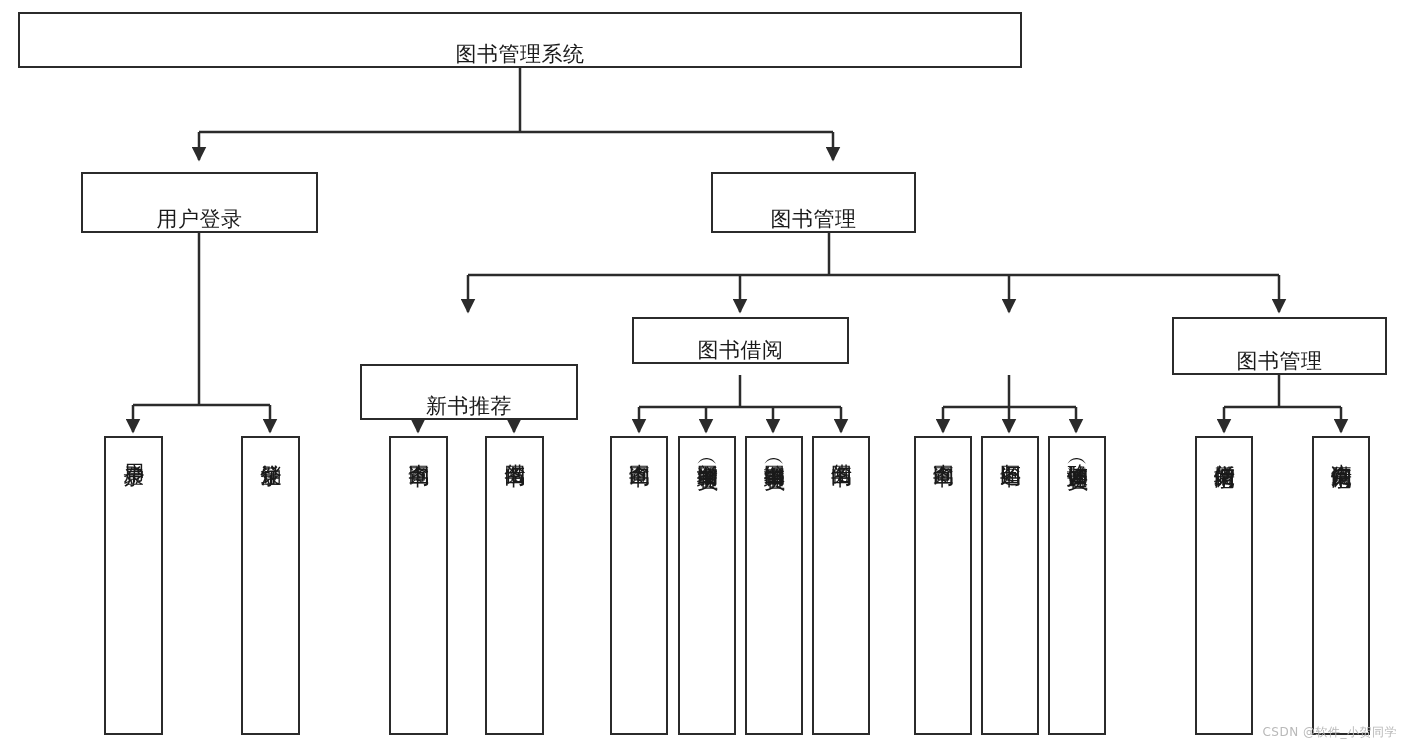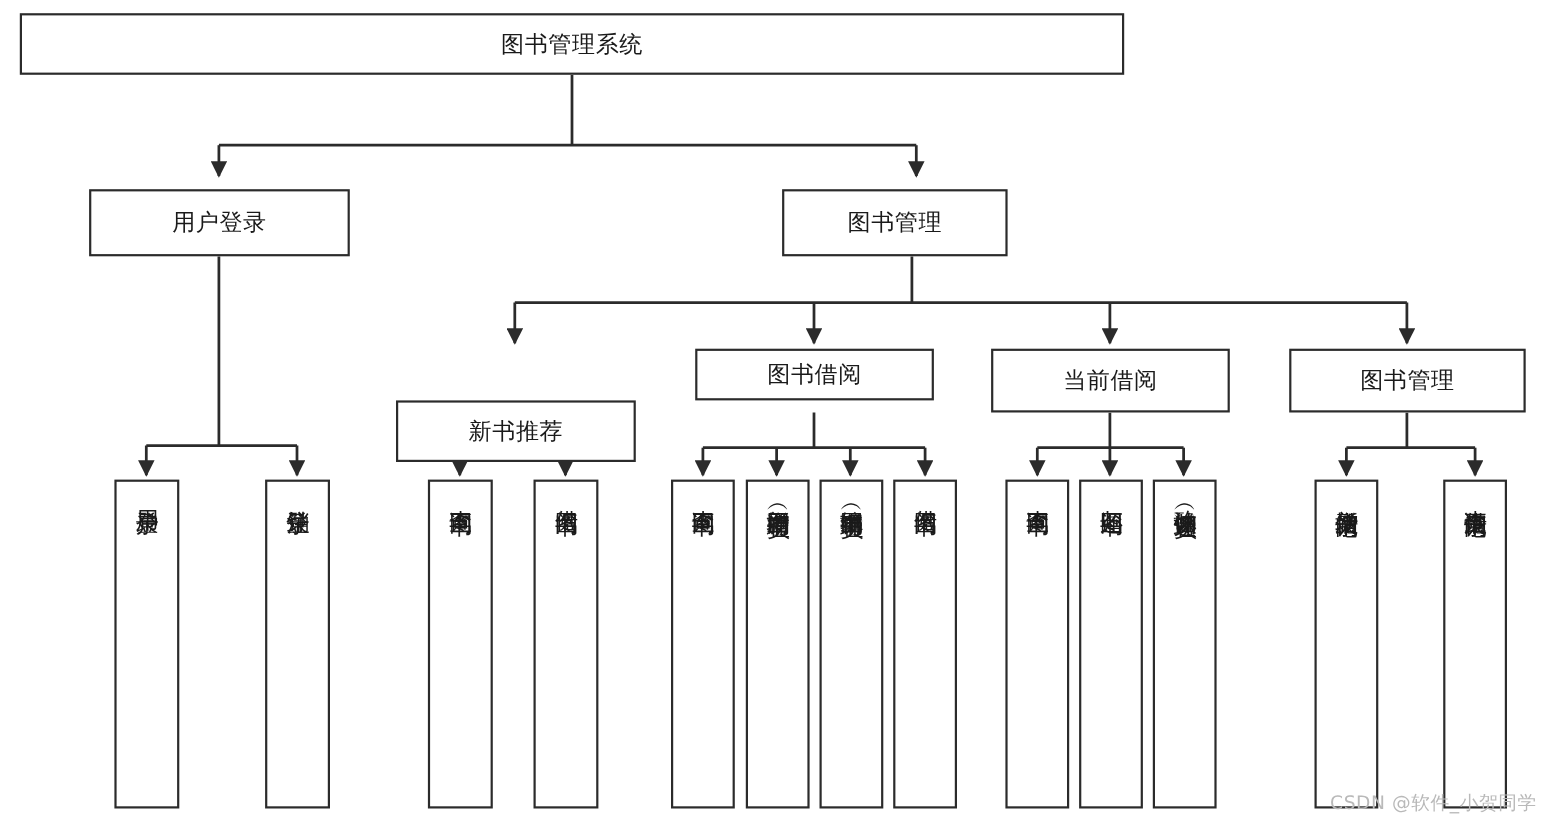--- a/index.html
+++ b/index.html
@@ -22,21 +22,21 @@
     width: 1405px;
     height: 747px;
     pointer-events: none;
   }
   .node {
     position: absolute;
     box-sizing: border-box;
     border: 2px solid #2b2b2b;
     background: #ffffff;
     display: flex;
-    align-items: center;
+    align-items: flex-end;
     justify-content: center;
     color: #1a1a1a;
   }
   .node .label {
     font-size: 21px;
     line-height: 1.15;
     letter-spacing: 0.5px;
     white-space: nowrap;
   }
   .node.leaf {
@@ -48,21 +48,21 @@
     text-orientation: upright;
     font-size: 21px;
     line-height: 1.28;
     letter-spacing: 1px;
     white-space: nowrap;
   }
   .watermark {
     position: absolute;
     right: 8px;
     bottom: 6px;
-    font-size: 17px;
+    font-size: 12px;
     color: #b9b9b9;
     letter-spacing: 0.5px;
     white-space: nowrap;
     user-select: none;
     margin-left: 23px;
   }
 </style>
 </head>
 <body>
 
@@ -128,23 +128,20 @@
   <div class="node" style="left:711px; top:172px; width:205px; height:61px;">
     <span class="label">图书管理</span>
   </div>
 
   <div class="node" style="left:360px; top:317px; width:218px; height:56px;margin-top:47px;">
     <span class="label">新书推荐</span>
   </div>
   <div class="node" style="left:632px; top:317px; width:217px; height:47px;">
     <span class="label">图书借阅</span>
   </div>
-  <div class="node" style="left:901px; top:317px; width:217px; height:58px;">
-    <span class="label">当前借阅</span>
-  </div>
   <div class="node" style="left:1172px; top:317px; width:215px; height:58px;">
     <span class="label">图书管理</span>
   </div>
 
   <div class="node leaf" style="left:104px; top:436px; width:59px; height:299px;">
     <span class="label">用户登录</span>
   </div>
   <div class="node leaf" style="left:241px; top:436px; width:59px; height:299px;">
     <span class="label">注销登录</span>
   </div>

